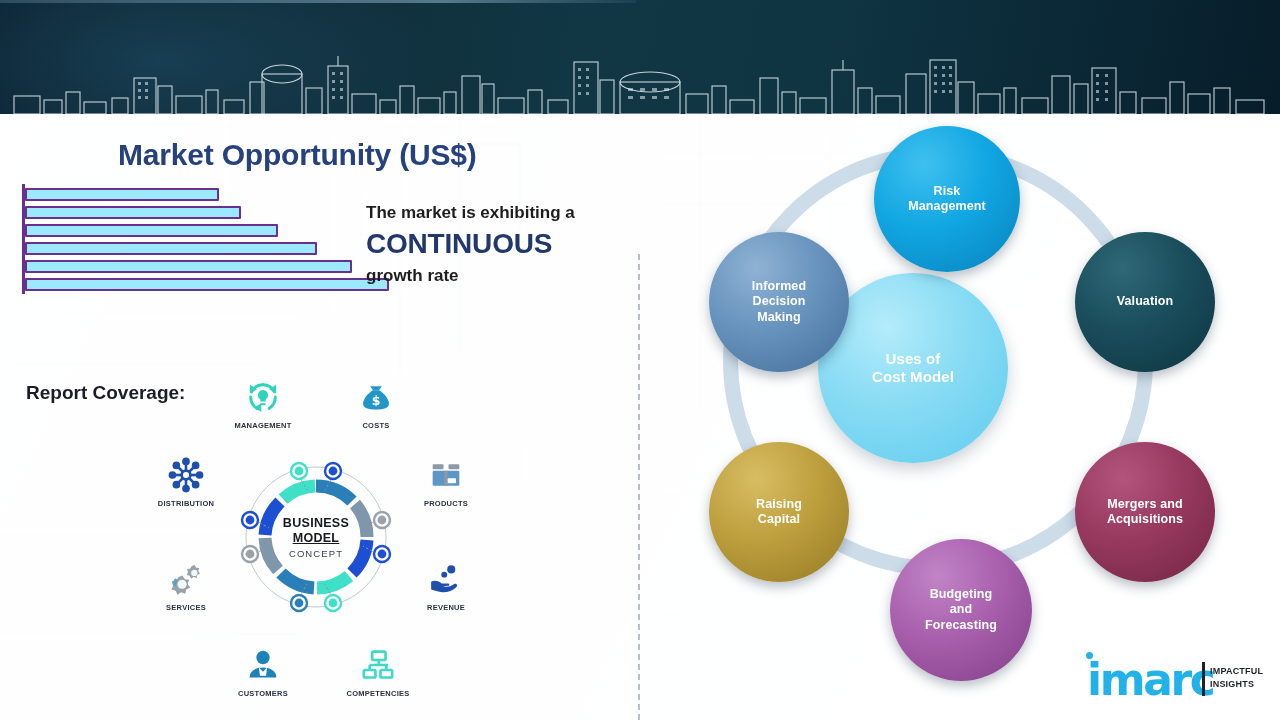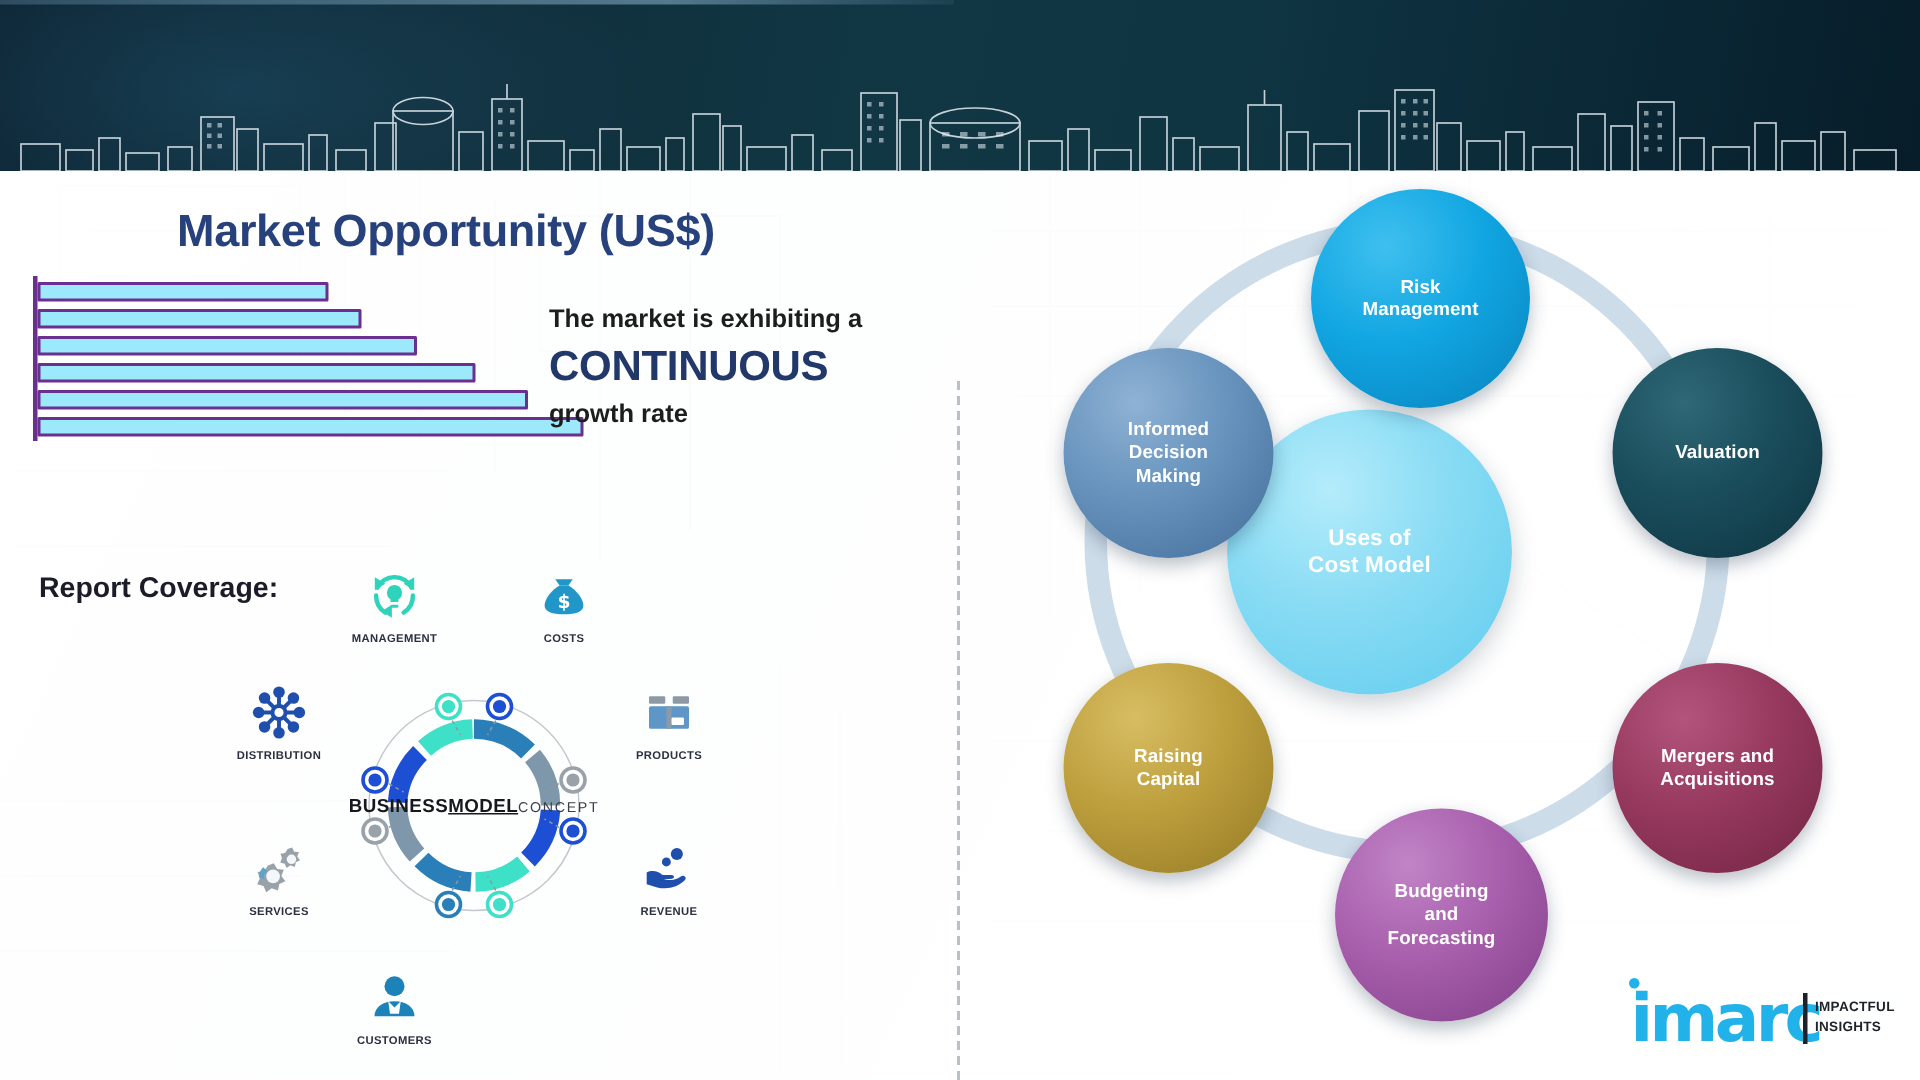--- a/index.html
+++ b/index.html
@@ -95,21 +95,21 @@
   .cov-item { position:absolute; text-align:center; }
   .cov-item .cov-label {
     margin-top:3px; font-size:7.5px; font-weight:700; color:#2c3040;
     letter-spacing:.25px; white-space:nowrap;
   }
   .cov-icon { height:42px; display:flex; align-items:center; justify-content:center; }
 
   .bm-wrap { position:absolute; left:233px; top:340px; width:166px; height:166px; }
   .bm-center-text {
     position:absolute; left:0; top:0; width:166px; height:166px;
-    display:flex; align-items:center; justify-content:center;
+    display:flex; flex-direction:column; align-items:center; justify-content:center;
     pointer-events:none;
   }
   .bm-l1 { font-size:12.5px; font-weight:700; color:#16181d; letter-spacing:.3px; line-height:15px;}
   .bm-l2 { font-size:12.5px; font-weight:700; color:#16181d; letter-spacing:.3px; line-height:15px;text-decoration:underline;}
   .bm-l3 { font-size:9.5px; font-weight:400; color:#3a3f4a; letter-spacing:1.1px; margin-top:2px;}
 
   
   .right-panel { position:absolute; left:638px; top:0; width:642px; height:606px; }
 
   .ring {
@@ -445,20 +445,33 @@
         <div class="cov-icon">
           <svg width="40" height="40" viewBox="0 0 48 48">
             <circle cx="24" cy="15" r="8" fill="#1c82b8"></circle>
             <path d="M8 39 c0 -7.5 7 -12 16 -12 s16 4.5 16 12 z" fill="#1c82b8"></path>
             <path d="M19 27 l5 5 5 -5 -1.4 10 h-7.2 z" fill="#ffffff"></path>
           </svg>
         </div>
         <div class="cov-label">CUSTOMERS</div>
       </div>
 
+      <div class="cov-item" style="left:340px; top:530px; width:76px;">
+        <div class="cov-icon">
+          <svg width="40" height="40" viewBox="0 0 48 48">
+            <g fill="none" stroke="#3fd9c6" stroke-width="3.2">
+              <rect x="17" y="8" width="16" height="10" rx="1.5"></rect>
+              <rect x="7" y="30" width="14" height="9" rx="1.5"></rect>
+              <rect x="27" y="30" width="14" height="9" rx="1.5"></rect>
+              <path d="M25 18 v6 M14 24 h22 M14 24 v6 M34 24 v6"></path>
+            </g>
+          </svg>
+        </div>
+        <div class="cov-label">COMPETENCIES</div>
+      </div>
 
       <div class="bm-wrap">
         <svg width="166" height="166" viewBox="0 0 166 166">
           <circle cx="83" cy="83" r="70" fill="none" stroke="#c3c8cd" stroke-width="1"></circle>
           <g fill="none" stroke-width="13" stroke-linecap="butt">
             <path d="M83 32 A51 51 0 0 1 119 47" stroke="#2a7fb8"></path>
             <path d="M122 50 A51 51 0 0 1 134 83" stroke="#7f97ab"></path>
             <path d="M134 86 A51 51 0 0 1 119 119" stroke="#1d4fd4"></path>
             <path d="M116 122 A51 51 0 0 1 84 134" stroke="#3fe0c8"></path>
             <path d="M81 134 A51 51 0 0 1 48 119" stroke="#2a7fb8"></path>

